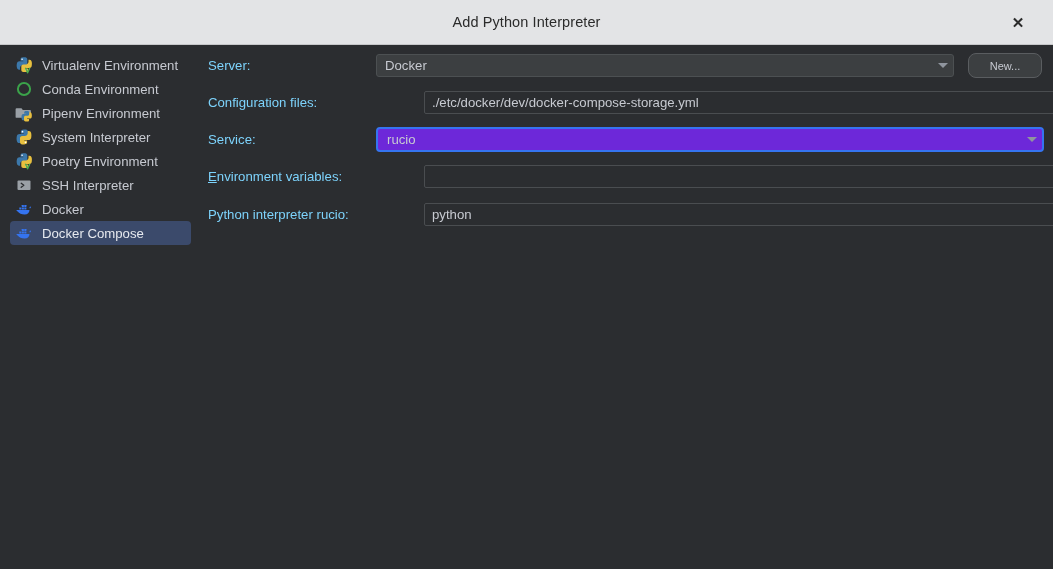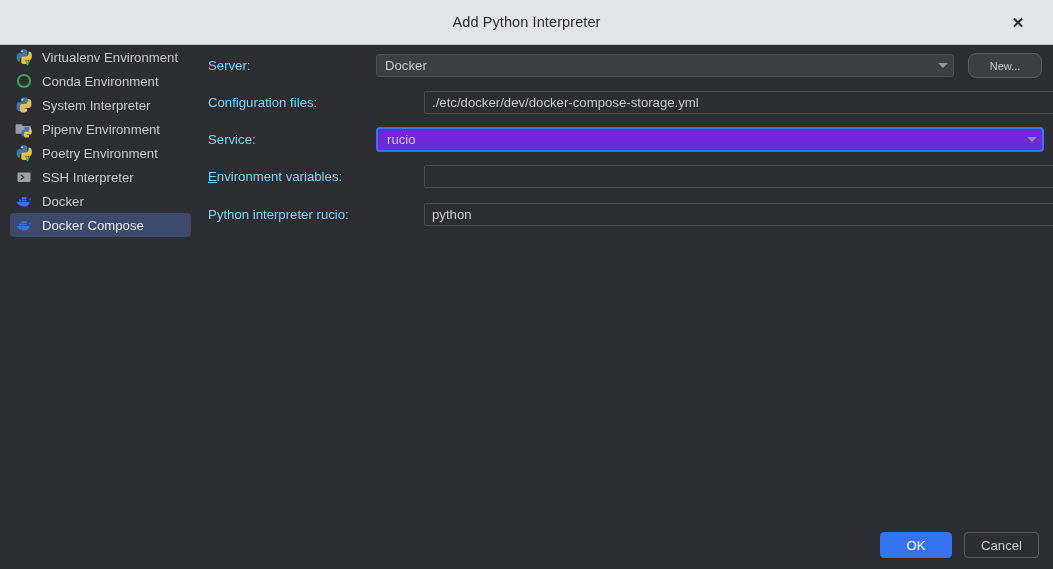--- a/index.html
+++ b/index.html
@@ -54,20 +54,21 @@
     display: flex;
     height: 524px;
     background: #2b2d30;
     position: relative;
   }
 
   
   .sidebar {
     width: 200px;
     flex: 0 0 200px;
+    padding-top: 8px;
     box-sizing: border-box;
   }
   .side-item {
     display: flex;
     align-items: center;
     height: 24px;
     margin: 0 9px 0 10px;
     padding-left: 5px;
     border-radius: 4px;
     cursor: pointer;
@@ -279,38 +280,38 @@
         <svg width="18" height="18" viewBox="0 0 18 18">
           <circle cx="9" cy="9" r="6.1" fill="none" stroke="#3ba34a" stroke-width="2"></circle>
         </svg>
       </span>
       <span class="side-label">Conda Environment</span>
     </div>
 
     <div class="side-item">
       <span class="side-icon">
         <svg width="18" height="18" viewBox="0 0 18 18">
+          <path d="M1.5 4.3h5l1.3 1.6h7.2c.5 0 .9.4.9.9v6.1c0 .5-.4.9-.9.9H1.5c-.5 0-.9-.4-.9-.9V5.2c0-.5.4-.9.9-.9z" fill="#9aa0a6"></path>
+          <path d="M11.1 7.1c-1.5 0-1.9.7-1.9 1.6v1h2v.4H8.4c-.9 0-1.6.5-1.8 1.6-.2 1.2-.2 1.9 0 3 .2 1 .8 1.6 1.7 1.6h.7v-1.6c0-1 .9-1.9 1.9-1.9h1.9c.8 0 1.5-.7 1.5-1.5V8.6c0-.8-.7-1.4-1.5-1.5-.5 0-1.1 0-1.7 0z" fill="#3c78aa"></path>
+          <path d="M12.2 17.5c1.5 0 1.9-.7 1.9-1.6v-1h-2v-.4h2.8c.9 0 1.6-.5 1.8-1.6.2-1.2.2-1.9 0-3-.2-1-.8-1.6-1.7-1.6h-.7v1.6c0 1-.9 1.9-1.9 1.9h-1.9c-.8 0-1.5.7-1.5 1.5V16c0 .8.7 1.4 1.5 1.5.5 0 1.1 0 1.7 0z" fill="#e8c03f"></path>
+        </svg>
+      </span>
+      <span class="side-label">Pipenv Environment</span>
+    </div>
+
+    <div class="side-item">
+      <span class="side-icon">
+        <svg width="18" height="18" viewBox="0 0 18 18">
           <path d="M8.7 1.6c-2.2 0-2.8 1-2.8 2.3v1.5h2.9v.6H4.5c-1.3 0-2.4.8-2.7 2.3-.3 1.7-.3 2.8 0 4.5.3 1.4 1.1 2.3 2.4 2.3h1.1v-2.3c0-1.5 1.3-2.8 2.8-2.8h2.8c1.2 0 2.1-1 2.1-2.2V3.9c0-1.2-1-2.1-2.1-2.3-.8 0-1.5 0-2.2 0z" fill="#3c78aa"></path>
           <circle cx="7.5" cy="3.7" r=".85" fill="#fff"></circle>
           <path d="M9.3 16.4c2.2 0 2.8-1 2.8-2.3v-1.5H9.2v-.6h4.3c1.3 0 2.4-.8 2.7-2.3.3-1.7.3-2.8 0-4.5-.3-1.4-1.1-2.3-2.4-2.3h-1.1v2.3c0 1.5-1.3 2.8-2.8 2.8H7.1c-1.2 0-2.1 1-2.1 2.2v4.1c0 1.2 1 2.1 2.1 2.3.8 0 1.5 0 2.2 0z" fill="#e8c03f"></path>
           <circle cx="10.5" cy="14.3" r=".85" fill="#fff"></circle>
         </svg>
       </span>
       <span class="side-label">System Interpreter</span>
-    </div>
-
-    <div class="side-item">
-      <span class="side-icon">
-        <svg width="18" height="18" viewBox="0 0 18 18">
-          <path d="M1.5 4.3h5l1.3 1.6h7.2c.5 0 .9.4.9.9v6.1c0 .5-.4.9-.9.9H1.5c-.5 0-.9-.4-.9-.9V5.2c0-.5.4-.9.9-.9z" fill="#9aa0a6"></path>
-          <path d="M11.1 7.1c-1.5 0-1.9.7-1.9 1.6v1h2v.4H8.4c-.9 0-1.6.5-1.8 1.6-.2 1.2-.2 1.9 0 3 .2 1 .8 1.6 1.7 1.6h.7v-1.6c0-1 .9-1.9 1.9-1.9h1.9c.8 0 1.5-.7 1.5-1.5V8.6c0-.8-.7-1.4-1.5-1.5-.5 0-1.1 0-1.7 0z" fill="#3c78aa"></path>
-          <path d="M12.2 17.5c1.5 0 1.9-.7 1.9-1.6v-1h-2v-.4h2.8c.9 0 1.6-.5 1.8-1.6.2-1.2.2-1.9 0-3-.2-1-.8-1.6-1.7-1.6h-.7v1.6c0 1-.9 1.9-1.9 1.9h-1.9c-.8 0-1.5.7-1.5 1.5V16c0 .8.7 1.4 1.5 1.5.5 0 1.1 0 1.7 0z" fill="#e8c03f"></path>
-        </svg>
-      </span>
-      <span class="side-label">Pipenv Environment</span>
     </div>
 
     <div class="side-item">
       <span class="side-icon">
         <svg width="18" height="18" viewBox="0 0 18 18">
           <path d="M8.2 1.3c-2.1 0-2.6.9-2.6 2.1v1.4h2.7v.5H4.4c-1.2 0-2.2.7-2.5 2.1-.3 1.6-.3 2.6 0 4.2.3 1.3 1 2.1 2.2 2.1h1V11.9c0-1.4 1.2-2.6 2.6-2.6h2.6c1.1 0 2-.9 2-2V3.4c0-1.1-.9-1.9-2-2.1-.7 0-1.4 0-2.1 0z" fill="#3c78aa"></path>
           <circle cx="7.1" cy="3.3" r=".8" fill="#fff"></circle>
           <path d="M10.3 16.1c2.1 0 2.6-.9 2.6-2.1v-1.4h-2.7v-.5h4c1.2 0 2.2-.7 2.5-2.1.3-1.6.3-2.6 0-4.2-.3-1.3-1-2.1-2.2-2.1h-1v2.1c0 1.4-1.2 2.6-2.6 2.6H8.3c-1.1 0-2 .9-2 2V14c0 1.1.9 1.9 2 2.1.7 0 1.4 0 2 0z" fill="#e8c03f"></path>
           <circle cx="11.4" cy="14.1" r=".8" fill="#fff"></circle>
           <path d="M10.6 12.3l2 4.5 2-4.5" fill="none" stroke="#4caf50" stroke-width="1.4" stroke-linecap="round" stroke-linejoin="round"></path>
@@ -427,18 +428,14 @@
       <div class="f-label">Python interpreter rucio:</div>
       <div class="ctl-wrap">
         <div class="tfield w-full">
           <span class="val">python</span>
         </div>
       </div>
     </div>
 
   </div>
 
-  <div class="footer">
-    <button class="btn btn-primary">OK</button>
-    <button class="btn btn-default">Cancel</button>
-  </div>
 
 </div>
 
 </body></html>

